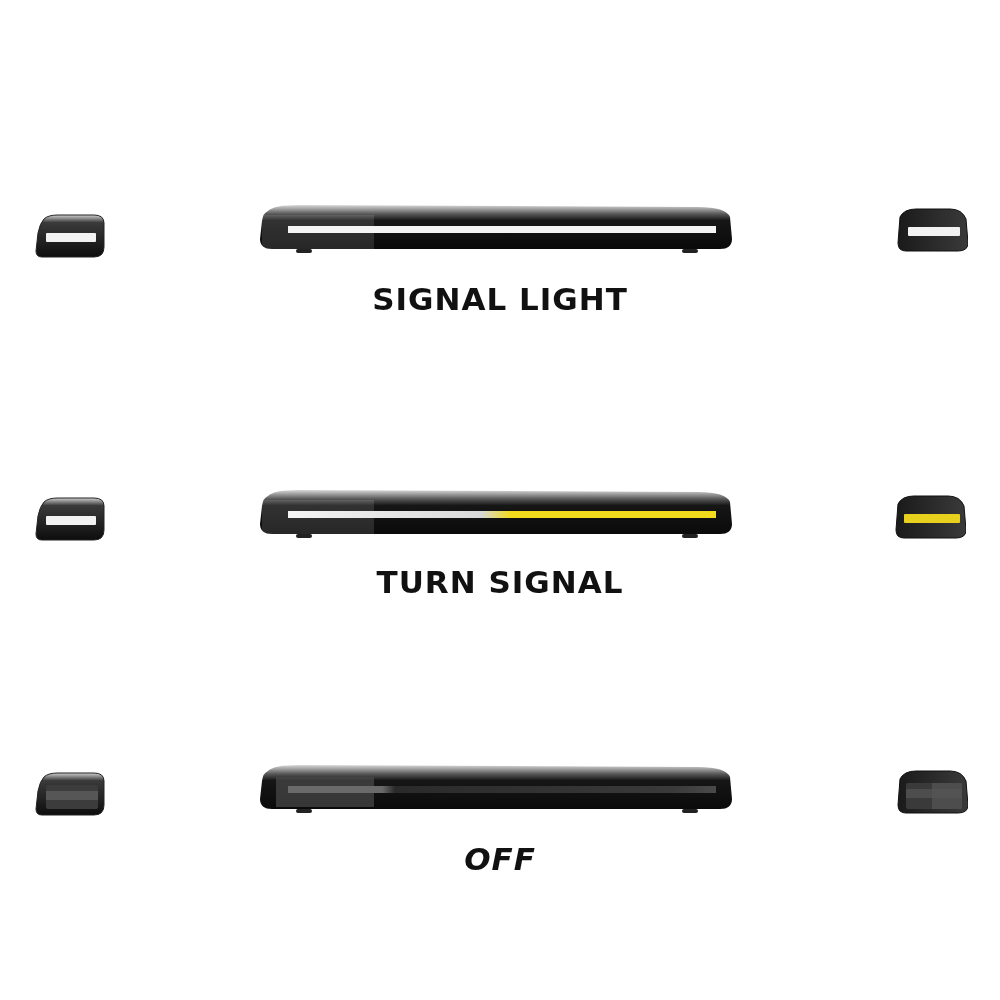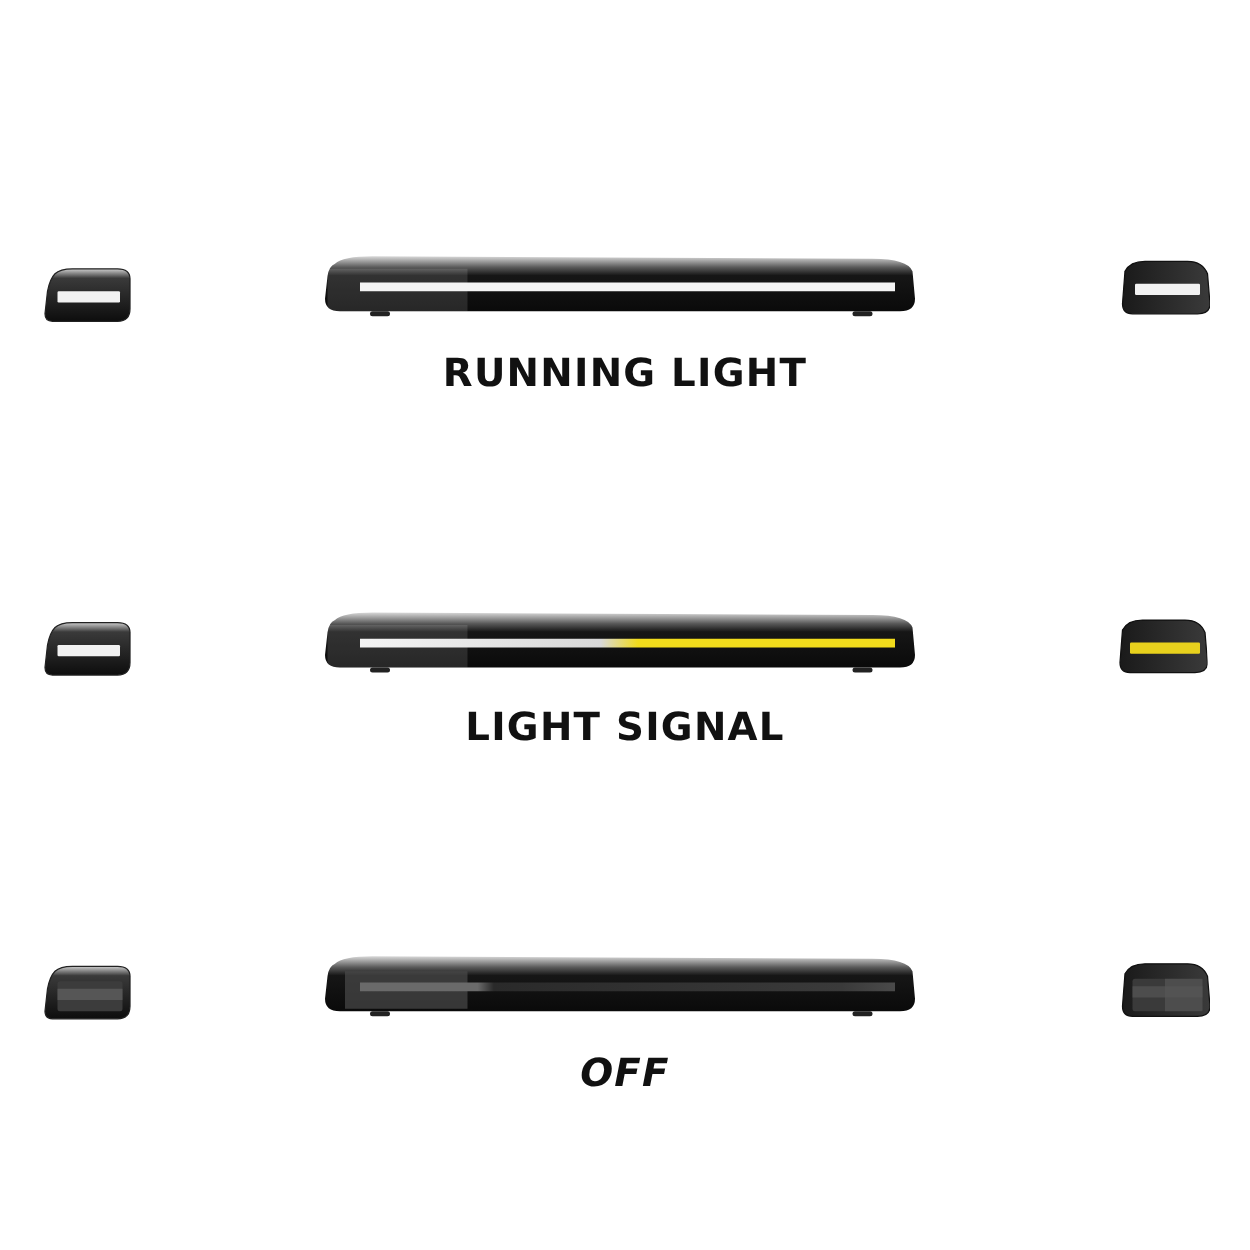--- a/index.html
+++ b/index.html
@@ -54,21 +54,21 @@
         <linearGradient id="hs2" x1="0" y1="0" x2="1" y2="0">
           <stop offset="0" stop-color="#1a1a1a"></stop>
             <stop offset="0.5" stop-color="#2a2a2a"></stop>
             <stop offset="1" stop-color="#3a3a3a"></stop>
         </linearGradient>
       </defs>
       <path d="M4 10 Q8 2 20 2 L54 2 Q66 2 70 12 L72 36 Q72 44 62 44 L10 44 Q2 44 2 36 Z" fill="url(#hs2)" stroke="#111" stroke-width="1"></path>
       <rect x="12" y="20" width="52" height="9" rx="1" fill="#f2f2f2"></rect>
     </svg>
   </div>
-  <div class="label" style="top:86px;">RUNNING LIGHT</div>
+  <div class="label" style="top:86px;">SIGNAL LIGHT</div>
 </div>
 
 <div class="row" style="top:480px;">
   <div class="side" style="left:34px; top:16px;">
     <svg viewBox="0 0 72 48">
       <path d="M10 6 Q14 2 24 2 L60 2 Q70 2 70 10 L70 34 Q70 44 60 44 L8 44 Q2 44 2 38 L4 20 Q6 10 10 6 Z" fill="url(#hs1)" stroke="#222" stroke-width="1"></path>
       <rect x="12" y="20" width="50" height="9" rx="1" fill="#f2f2f2"></rect>
     </svg>
   </div>
   <div class="bar" style="top:8px;">
@@ -87,21 +87,21 @@
       <rect x="38" y="46" width="16" height="4" rx="2" fill="#222"></rect>
       <rect x="424" y="46" width="16" height="4" rx="2" fill="#222"></rect>
     </svg>
   </div>
   <div class="side" style="left:894px; top:14px;">
     <svg viewBox="0 0 72 48">
       <path d="M4 10 Q8 2 20 2 L54 2 Q66 2 70 12 L72 36 Q72 44 62 44 L10 44 Q2 44 2 36 Z" fill="url(#hs2)" stroke="#111" stroke-width="1"></path>
       <rect x="10" y="20" width="56" height="9" rx="1" fill="#e8d11d"></rect>
     </svg>
   </div>
-  <div class="label" style="top:84px;">LIGHT SIGNAL</div>
+  <div class="label" style="top:84px;">TURN SIGNAL</div>
 </div>
 
 <div class="row" style="top:755px;font-style:italic;">
   <div class="side" style="left:34px; top:16px;">
     <svg viewBox="0 0 72 48">
       <path d="M10 6 Q14 2 24 2 L60 2 Q70 2 70 10 L70 34 Q70 44 60 44 L8 44 Q2 44 2 38 L4 20 Q6 10 10 6 Z" fill="url(#hs1)" stroke="#222" stroke-width="1"></path>
       <rect x="12" y="14" width="52" height="24" rx="2" fill="#3c3c3c"></rect>
       <rect x="12" y="20" width="52" height="9" fill="#5c5c5c" opacity="0.8"></rect>
     </svg>
   </div>

